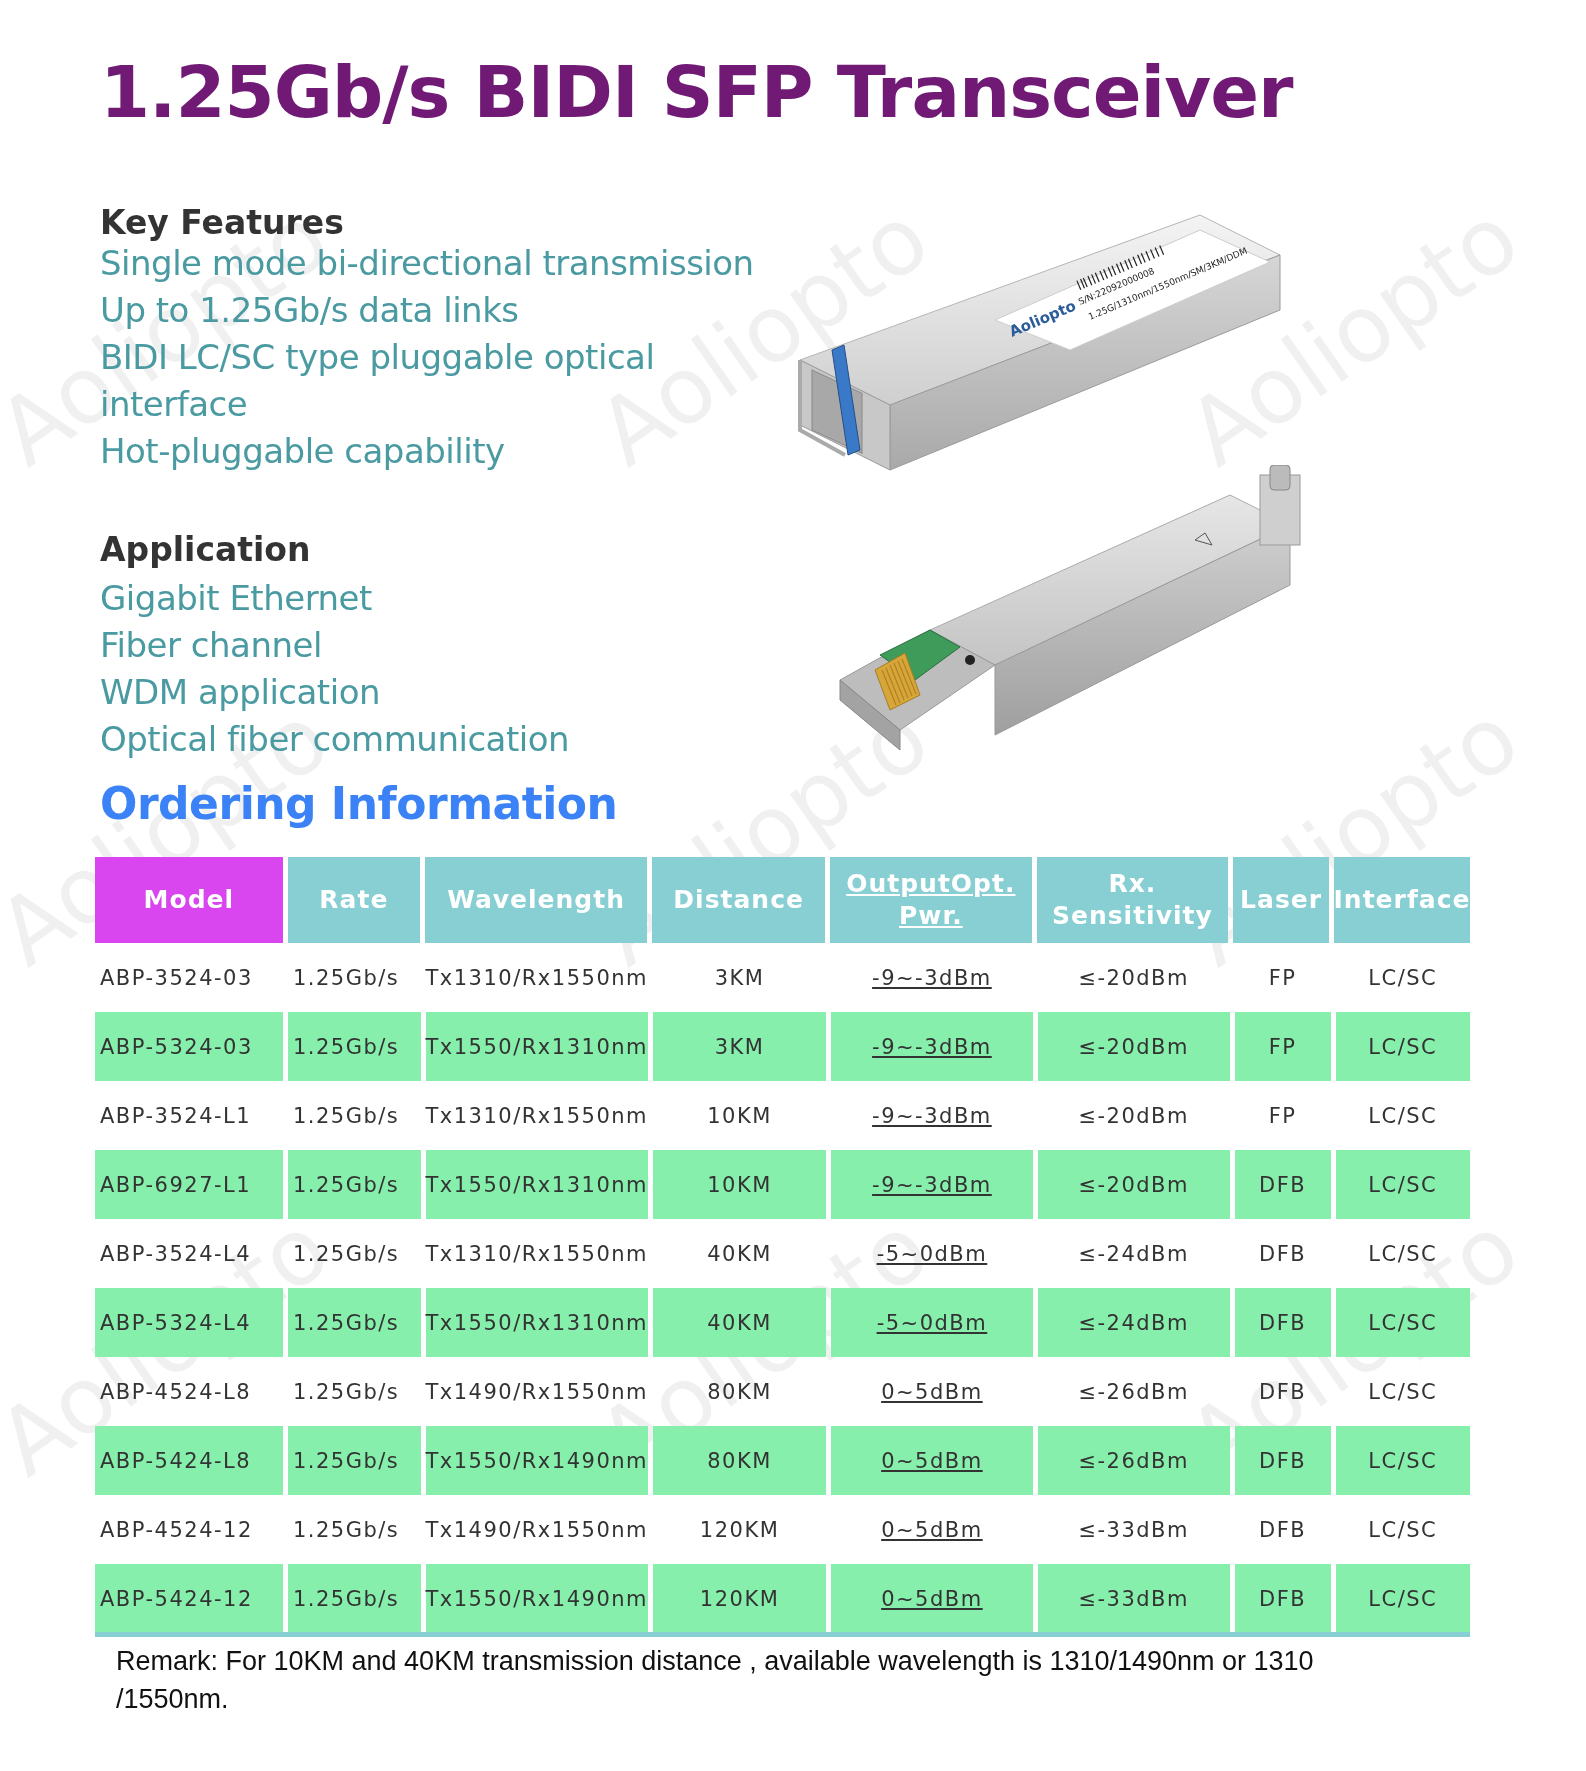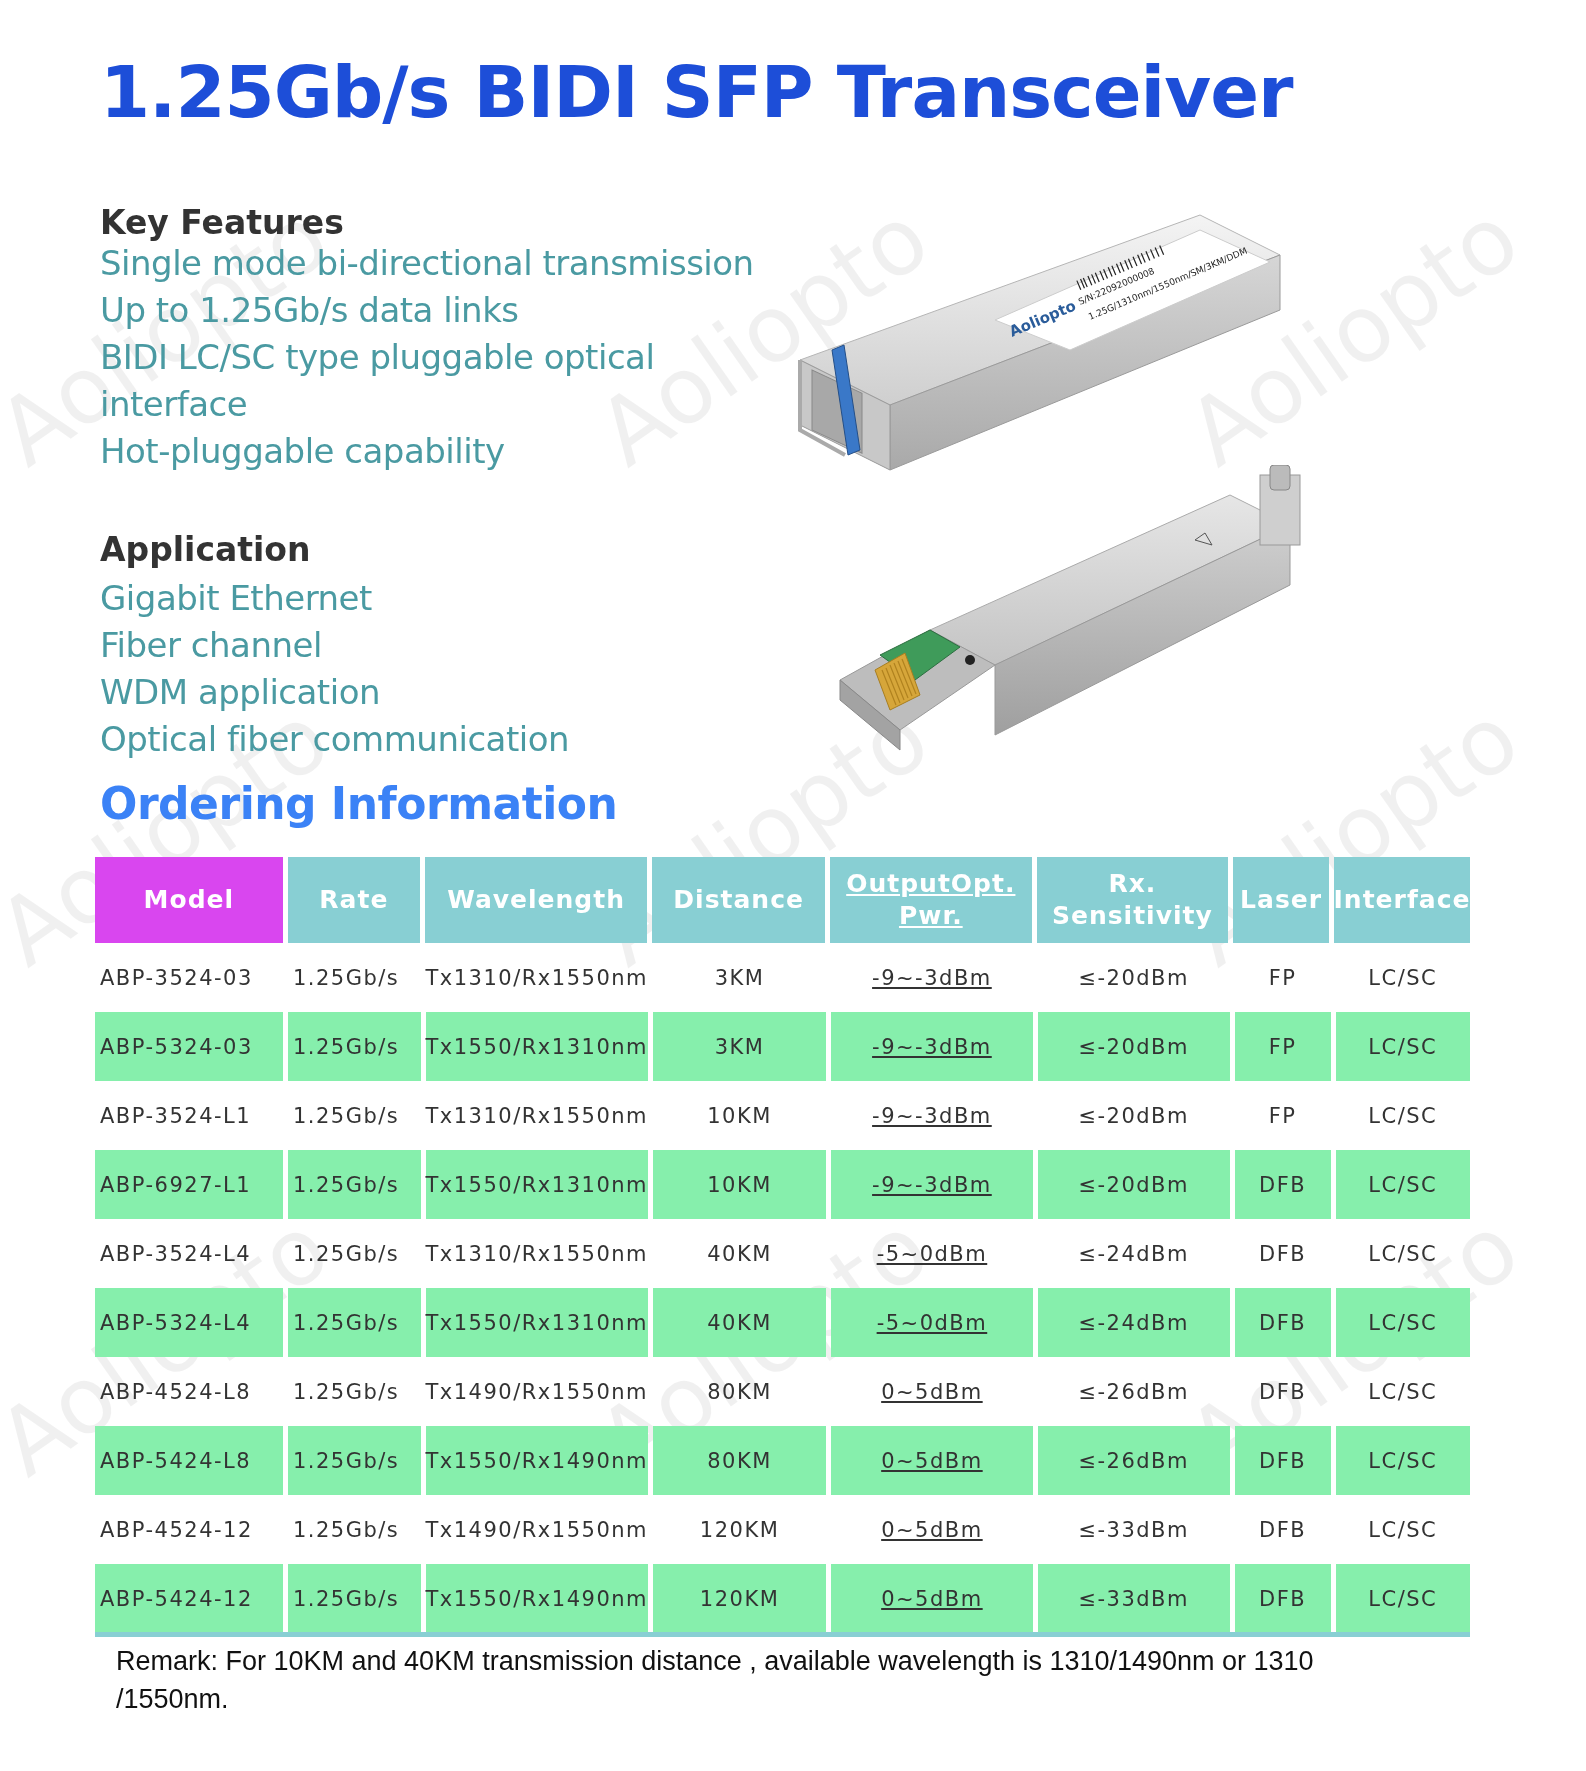--- a/index.html
+++ b/index.html
@@ -3,21 +3,21 @@
   <meta charset="utf-8">
   <style>
     * { box-sizing: border-box; margin: 0; padding: 0; }
     html, body { width: 1586px; height: 1771px; background: #ffffff; overflow: hidden; }
     body { position: relative; font-family: "DejaVu Sans", sans-serif; }
 
     .page-title {
       position: absolute; left: 100px; top: 50px;
       font-family: "DejaVu Sans", sans-serif; font-weight: bold;
       font-size: 72px; letter-spacing: -1px;
-      color: #1d4ed8; white-space: nowrap;
+      color: #701a75; white-space: nowrap;
     }
 
     .section-heading {
       position: absolute; left: 100px;
       font-family: "DejaVu Sans", sans-serif; font-weight: bold;
       font-size: 33px; color: #333333; white-space: nowrap;
     }
     .feature-list {
       position: absolute; left: 100px; list-style: none;
       font-family: "DejaVu Sans", sans-serif; font-weight: normal;

